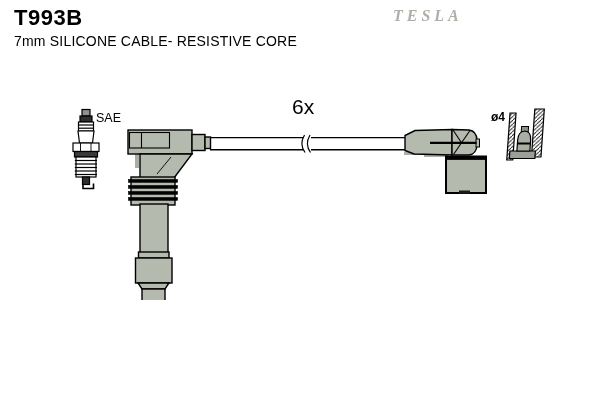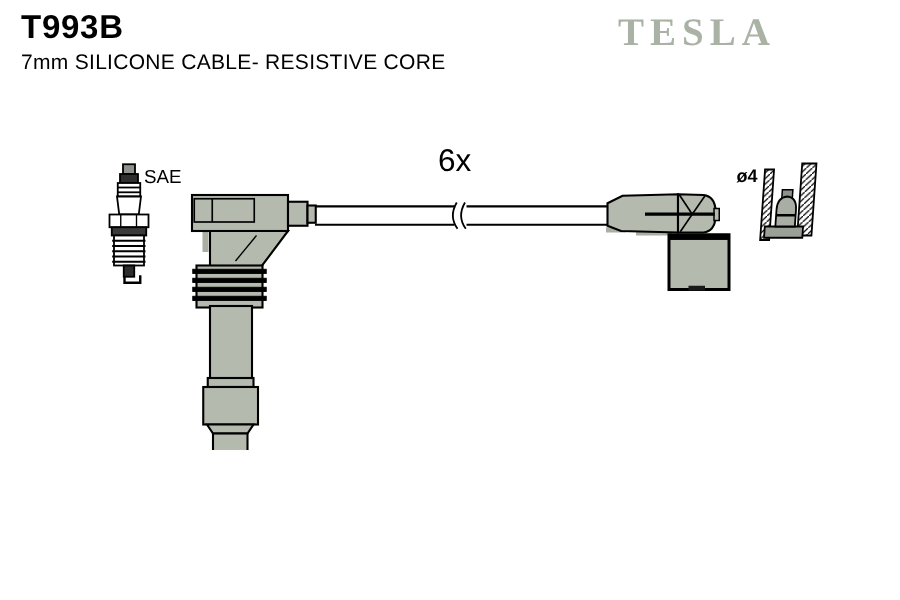--- a/index.html
+++ b/index.html
@@ -9,24 +9,25 @@
   }
   .part-number{
     position:absolute;left:14px;top:5px;
     font-size:22px;font-weight:bold;letter-spacing:0.5px;
   }
   .subtitle{
     position:absolute;left:14px;top:33px;
     font-size:14px;letter-spacing:0.2px;
   }
   .brand{
-    position:absolute;left:412px;top:7px;
+    position:absolute;left:393px;top:7px;
     font-family:"Liberation Serif",serif;font-weight:bold;
-    font-size:26px;letter-spacing:4px;
+    font-size:16px;letter-spacing:4px;
     color:var(--brand-gray,#a9b2a4);
+    font-style:italic;
   }
   svg.diagram{position:absolute;left:0;top:0;}
   svg text{font-family:"Liberation Sans",sans-serif;fill:#000;}
 </style>
 </head>
 <body>
 
 <div class="page">
 
   <div class="part-number">T993B</div>

